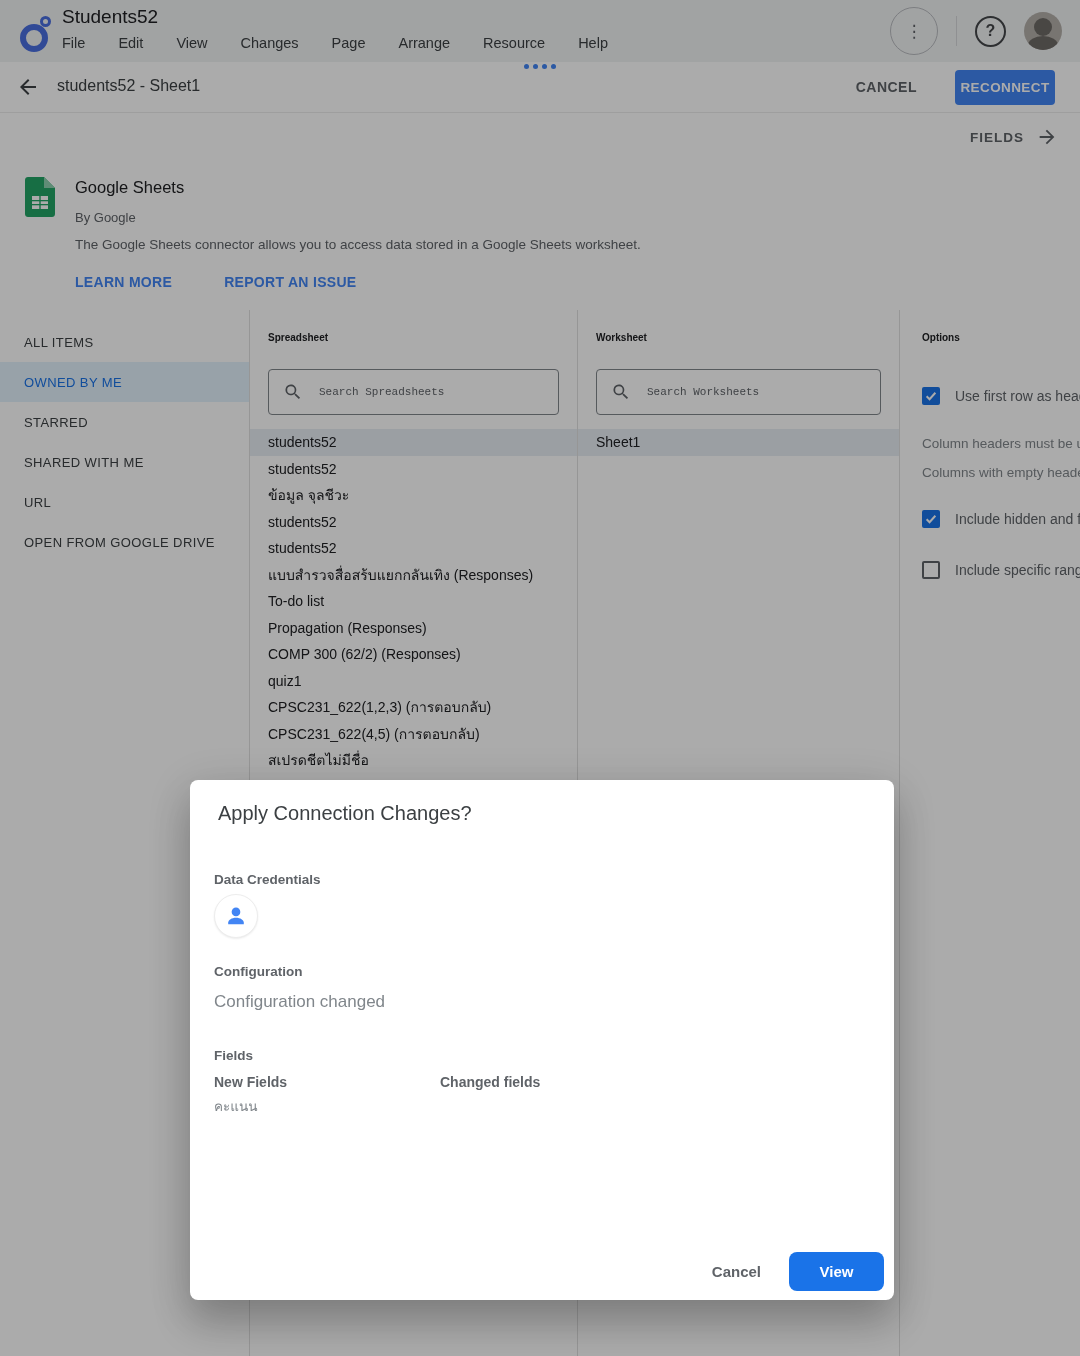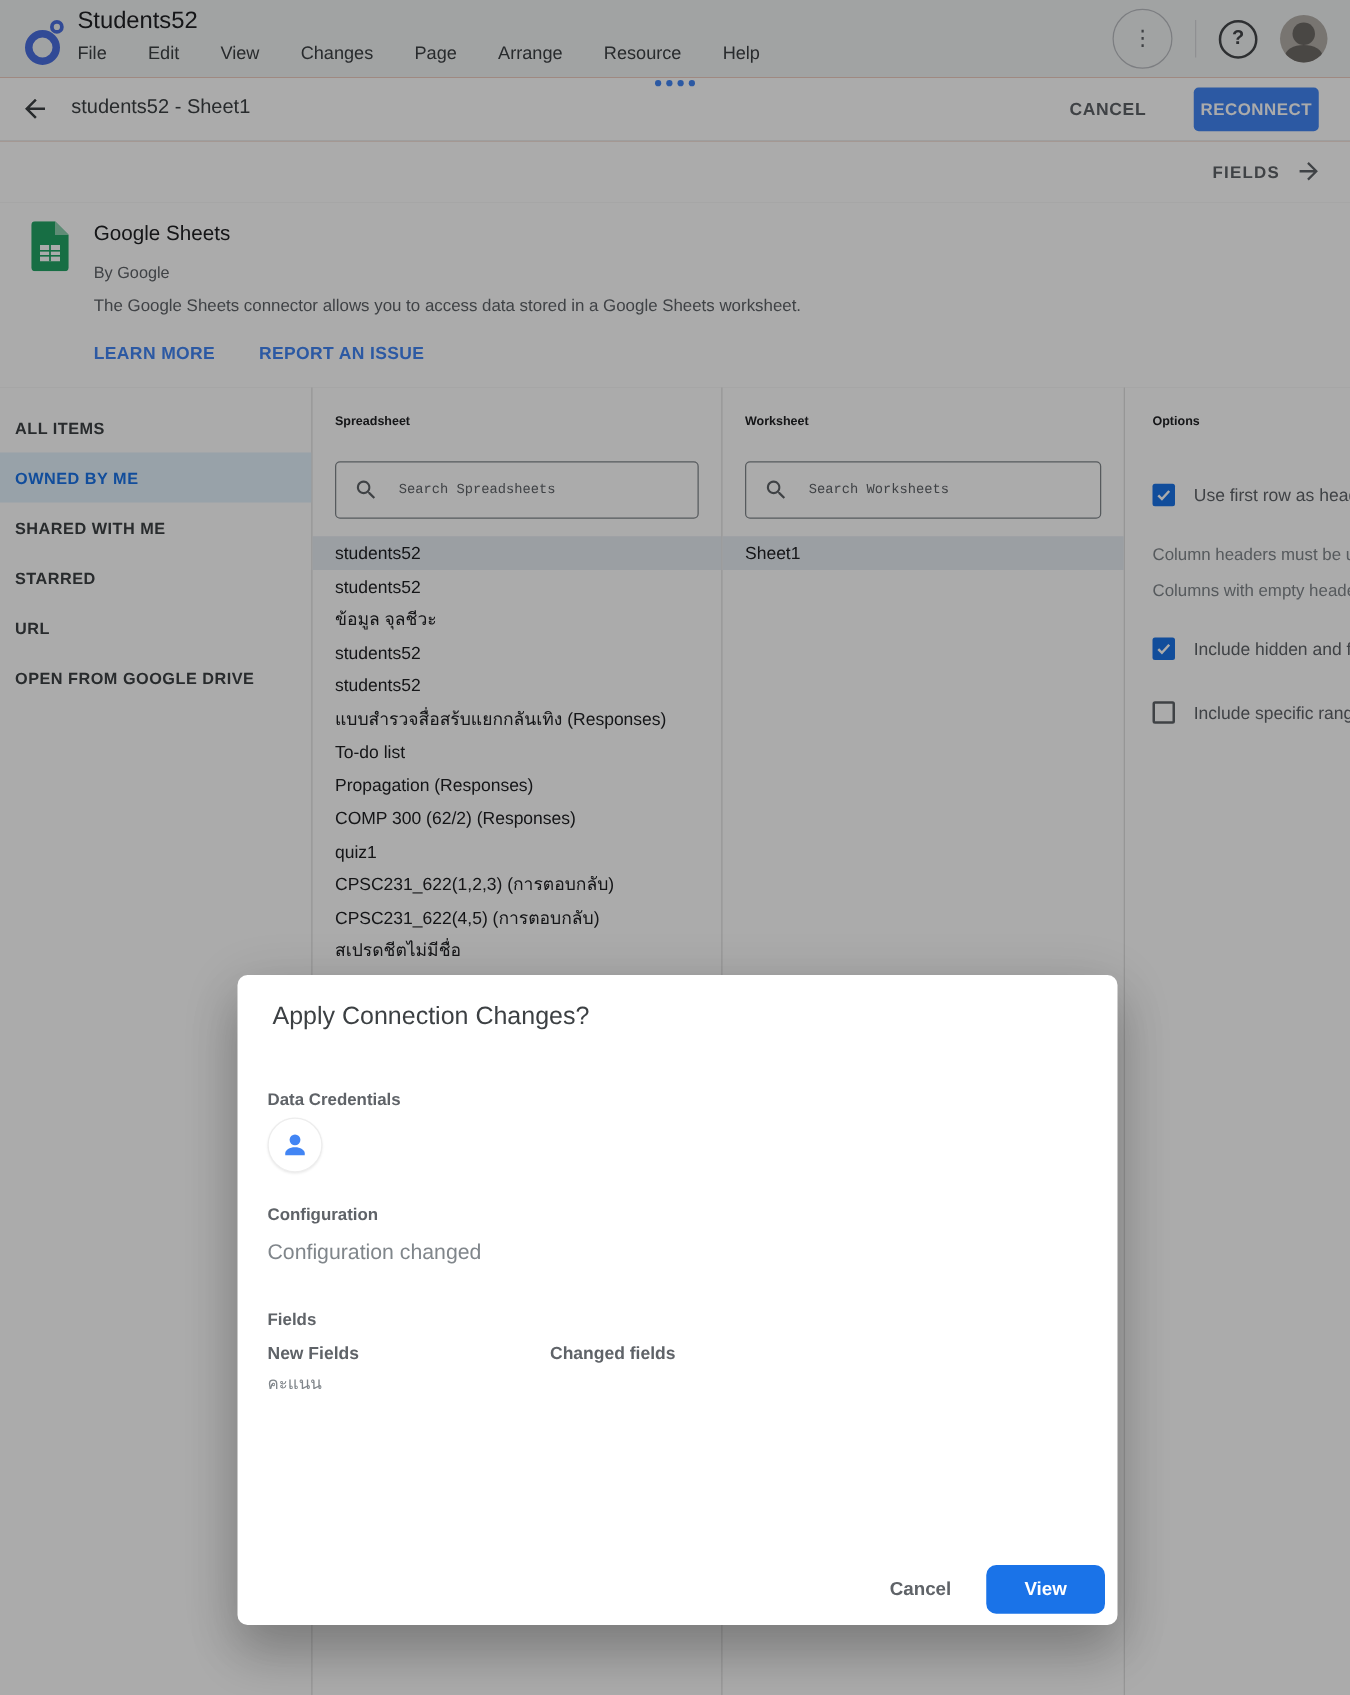--- a/index.html
+++ b/index.html
@@ -37,32 +37,32 @@
   .fields-bar{position:absolute;left:0;top:113px;width:1080px;height:49px;background:#fff;border-bottom:1px solid #e4e4e4;}
   .fields-ctl{position:absolute;right:22px;top:13px;display:flex;align-items:center;gap:12px;color:#5f6368;}
   .fields-ctl .lbl{font-size:13.5px;font-weight:600;letter-spacing:1px;}
 
   
   .connector-info{position:absolute;left:0;top:162px;width:1080px;height:148px;background:#fff;border-bottom:1px solid #e4e4e4;}
   .sheets-icon{position:absolute;left:25px;top:15px;}
   .conn-name{position:absolute;left:75px;top:16px;font-size:16.5px;color:#202124;}
   .conn-by{position:absolute;left:75px;top:48px;font-size:13px;color:#5f6368;}
   .conn-desc{position:absolute;left:75px;top:75px;font-size:13.5px;color:#5f6368;}
-  .conn-links{position:absolute;left:75px;top:112px;display:flex;gap:35px;justify-content:center;}
+  .conn-links{position:absolute;left:75px;top:112px;display:flex;gap:52px;justify-content:center;}
   .conn-links span{font-size:14px;font-weight:600;color:#4285f4;letter-spacing:.3px;}
 
   
   .picker{position:absolute;left:0;top:310px;width:1080px;height:1046px;display:flex;background:#fff;}
   .col{height:100%;box-sizing:border-box;}
   .col.sidebar{width:250px;border-right:1px solid #e0e0e0;padding-top:12px;}
   .col.ss{width:328px;border-right:1px solid #e0e0e0;}
   .col.ws{width:322px;border-right:1px solid #e0e0e0;}
   .col.opts{flex:1;overflow:hidden;}
 
-  .side-item{height:40px;display:flex;align-items:center;padding-left:12px;font-size:13px;font-weight:700;
+  .side-item{height:40px;display:flex;align-items:center;padding-left:24px;font-size:13px;font-weight:400;
              letter-spacing:.4px;color:#3c4043;}
   .side-item.sel{background:#e3f2fd;color:#1a73e8;}
 
   .panel-title{font-size:10px;font-weight:700;color:#202124;margin:22px 0 0 18px;}
   .search-box{margin:26px 18px 0 18px;height:44px;border:1px solid #80868b;border-radius:4px;
               display:flex;align-items:center;background:#fff;}
   .search-box svg{margin:0 14px 0 14px;flex:none;}
   .search-box input{border:none;outline:none;flex:1;font-size:11px;color:#3c4043;background:transparent;
               font-family:Liberation Mono, monospace;}
   .search-box input::placeholder{color:#5f6368;opacity:1;}
@@ -172,22 +172,22 @@
       <span>LEARN MORE</span>
       <span>REPORT AN ISSUE</span>
     </div>
   </div>
 
   <div class="picker">
 
     <div class="col sidebar">
       <div class="side-item">ALL ITEMS</div>
       <div class="side-item sel">OWNED BY ME</div>
+      <div class="side-item">STARRED</div>
       <div class="side-item">SHARED WITH ME</div>
-      <div class="side-item">STARRED</div>
       <div class="side-item">URL</div>
       <div class="side-item">OPEN FROM GOOGLE DRIVE</div>
     </div>
 
     <div class="col ss">
       <div class="panel-title">Spreadsheet</div>
       <div class="search-box">
         <svg width="20" height="20" viewBox="0 0 24 24">
             <path fill="#5f6368" d="M15.5 14h-.8l-.3-.3a6.5 6.5 0 1 0-.7.7l.3.3v.8l5 5 1.5-1.5-5-5zm-6 0a4.5 4.5 0 1 1 0-9 4.5 4.5 0 0 1 0 9z"></path>
           </svg>

